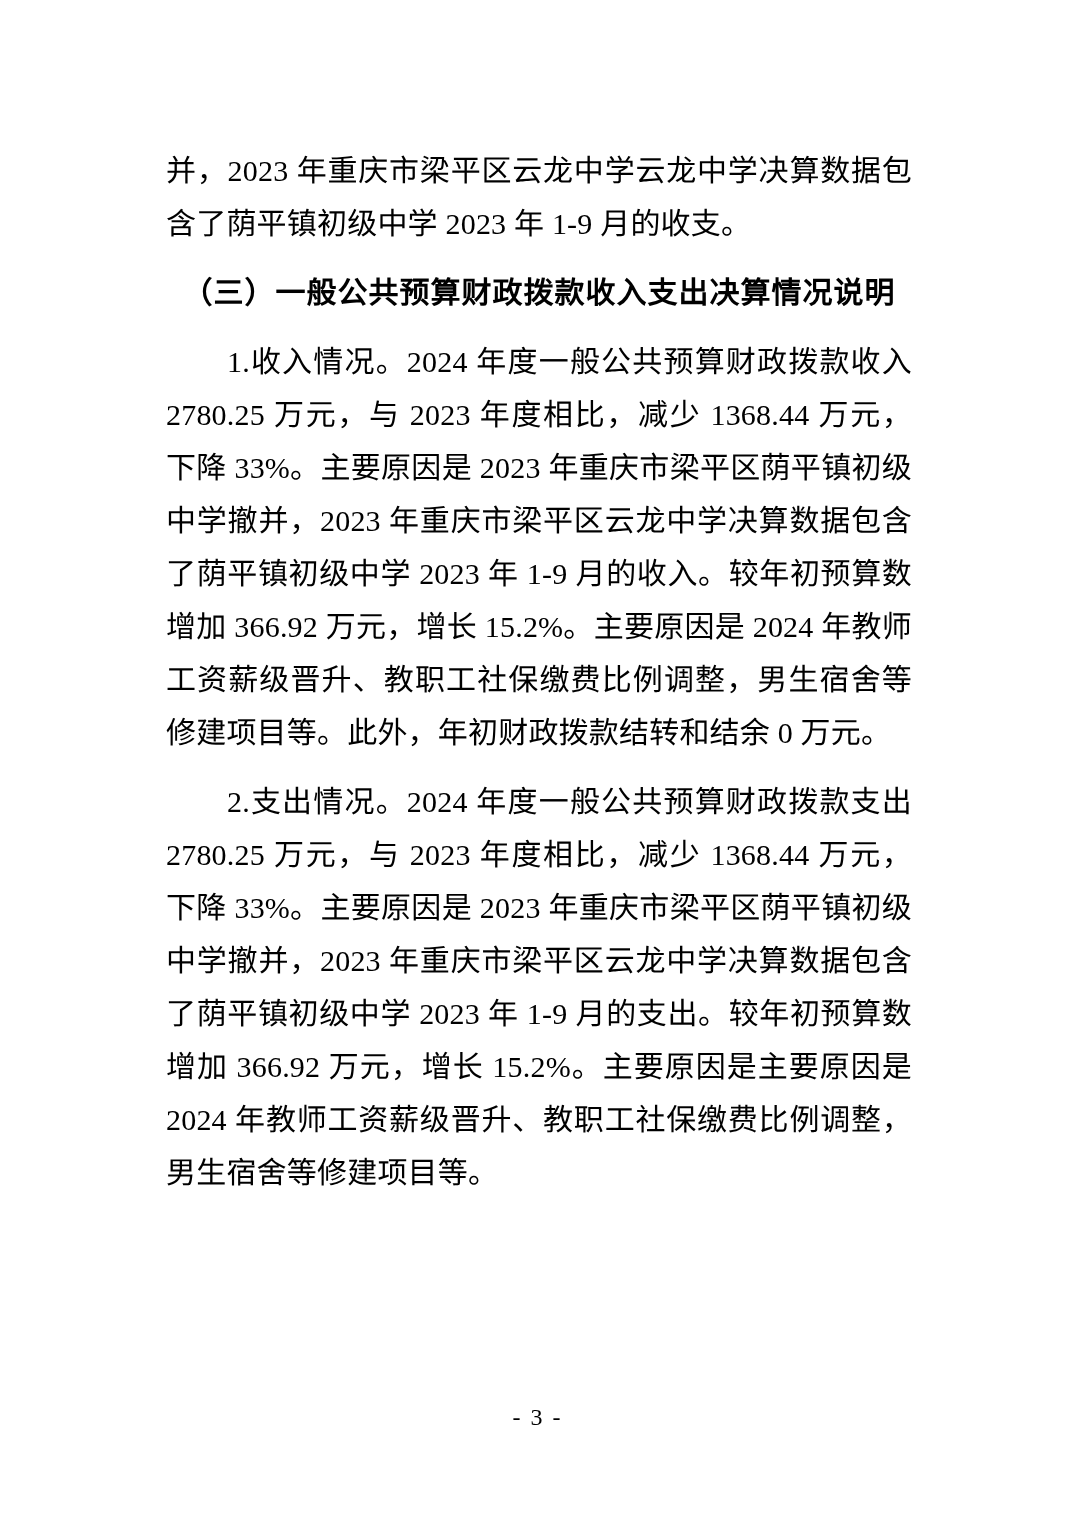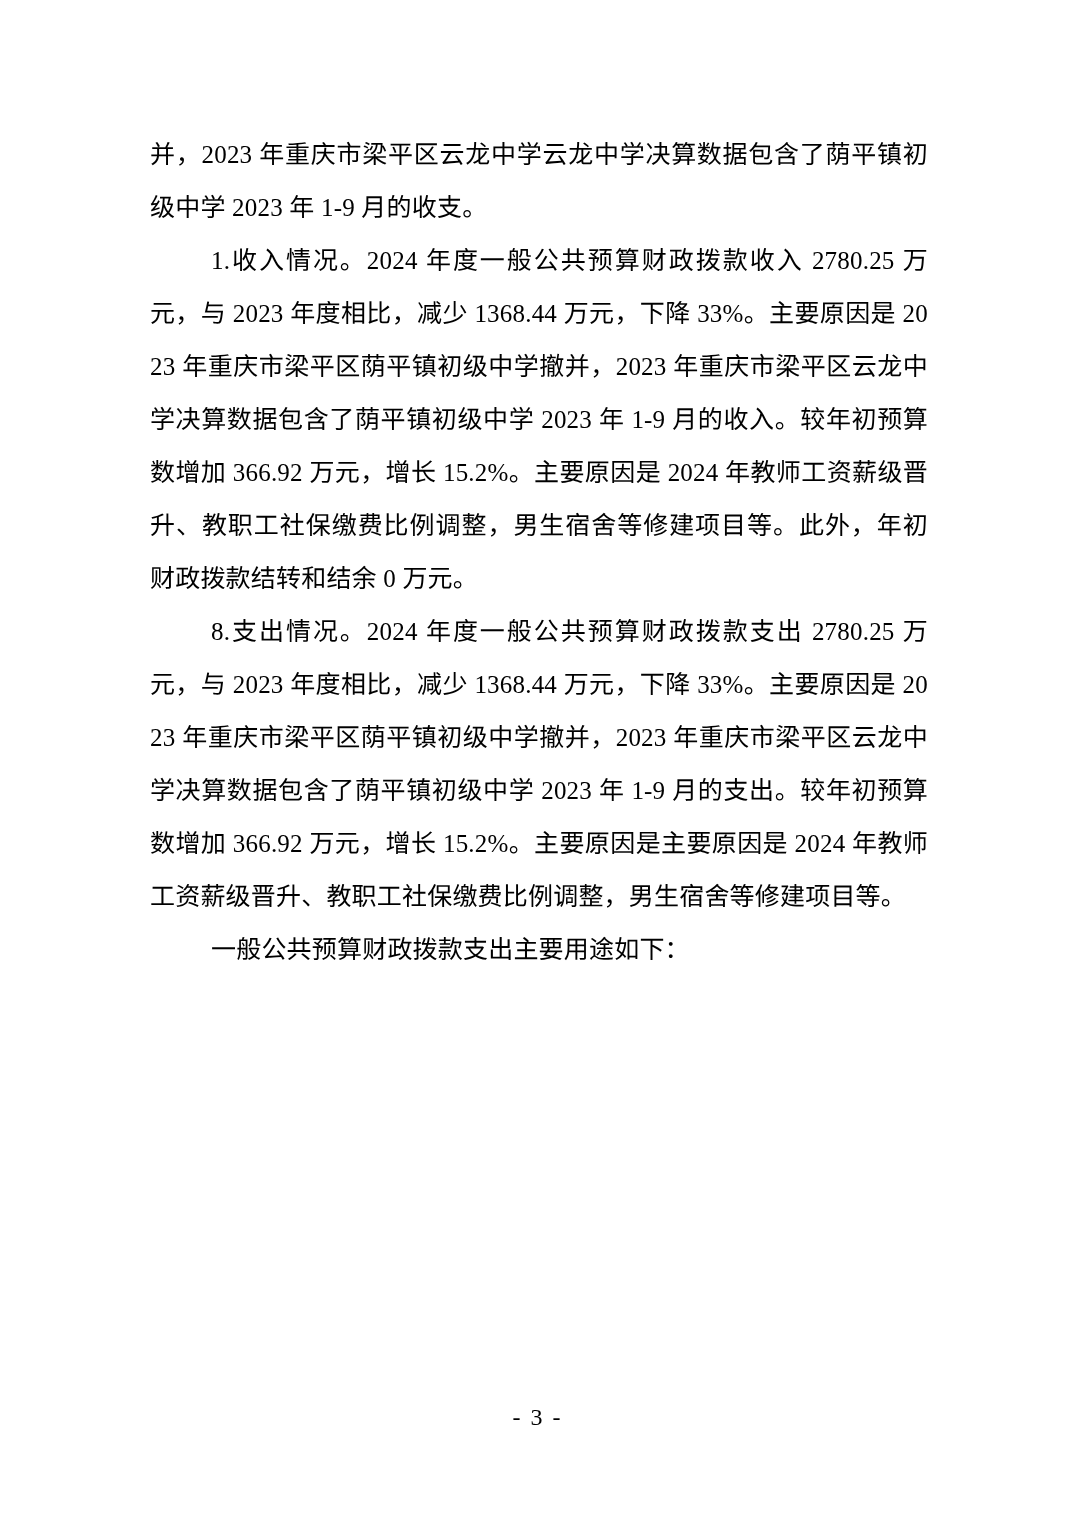--- a/index.html
+++ b/index.html
@@ -18,22 +18,22 @@
     color: #000000;
     overflow: hidden;
   }
   .content {
     position: absolute;
     left: 150px;
     top: 128px;
     width: 778px;
   }
   p {
-    margin: 0;
-    font-size: 25px;
+    margin: 16px;
+    font-size: 30px;
     line-height: 53px;
     text-align: justify;
     text-justify: inter-ideograph;
     letter-spacing: 0.2px;
     word-break: break-all;
   }
   .indent2 {
     text-indent: 61px;
   }
   .heading {
@@ -61,24 +61,24 @@
   }
 </style>
 </head>
 <body>
 
 <div class="page">
   <div class="content">
 
     <p class="body">并，2023 年重庆市梁平区云龙中学云龙中学决算数据包含了荫平镇初级中学 2023 年 1-9 月的收支。</p>
 
+    <p class="heading">（三）一般公共预算财政拨款收入支出决算情况说明</p>
 
     <p class="indent2"><span class="bold-lead">1.收入情况。</span><span>2024 年度一般公共预算财政拨款收入 2780.25 万元，与 2023 年度相比，减少 1368.44 万元，下降 33%。主要原因是 2023 年重庆市梁平区荫平镇初级中学撤并，2023 年重庆市梁平区云龙中学决算数据包含了荫平镇初级中学 2023 年 1-9 月的收入。较年初预算数增加 366.92 万元，增长 15.2%。主要原因是 2024 年教师工资薪级晋升、教职工社保缴费比例调整，男生宿舍等修建项目等。此外，年初财政拨款结转和结余 0 万元。</span></p>
 
-    <p class="indent2"><span class="bold-lead">8.支出情况。</span><span>2024 年度一般公共预算财政拨款支出 2780.25 万元，与 2023 年度相比，减少 1368.44 万元，下降 33%。主要原因是 2023 年重庆市梁平区荫平镇初级中学撤并，2023 年重庆市梁平区云龙中学决算数据包含了荫平镇初级中学 2023 年 1-9 月的支出。较年初预算数增加 366.92 万元，增长 15.2%。主要原因是主要原因是 2024 年教师工资薪级晋升、教职工社保缴费比例调整，男生宿舍等修建项目等。</span></p>
+    <p class="indent2"><span class="bold-lead">2.支出情况。</span><span>2024 年度一般公共预算财政拨款支出 2780.25 万元，与 2023 年度相比，减少 1368.44 万元，下降 33%。主要原因是 2023 年重庆市梁平区荫平镇初级中学撤并，2023 年重庆市梁平区云龙中学决算数据包含了荫平镇初级中学 2023 年 1-9 月的支出。较年初预算数增加 366.92 万元，增长 15.2%。主要原因是主要原因是 2024 年教师工资薪级晋升、教职工社保缴费比例调整，男生宿舍等修建项目等。</span></p>
 
-    <p class="indent2">一般公共预算财政拨款支出主要用途如下：</p>
 
 
   </div>
 
   <div class="footer">- 3 -</div>
 </div>
 
 </body></html>

